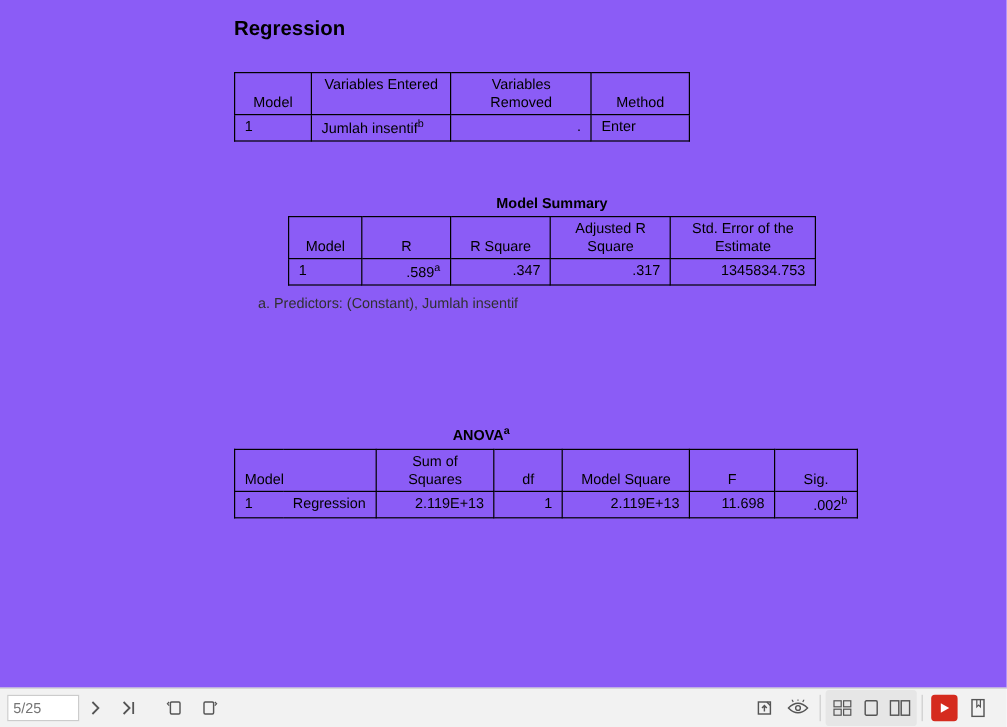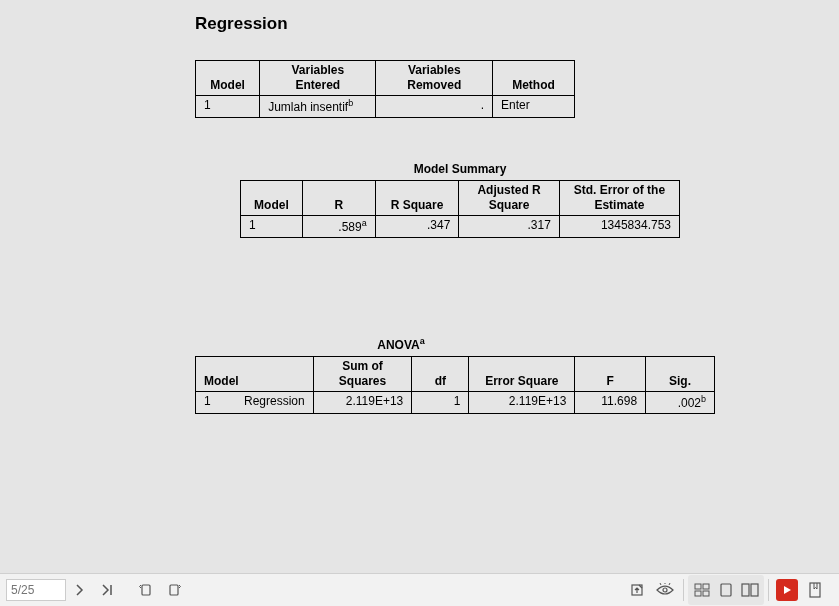--- a/index.html
+++ b/index.html
@@ -12,21 +12,21 @@
   overflow: hidden;
   position: relative;
 }
 .content {
   position: absolute;
   top: 0;
   left: 0;
   right: 0;
   bottom: 32px;
   overflow: hidden;
-  background: #e5e5e5;
+  background: #8b5cf6;
 }
 .inner {
   padding-left: 195px;
   padding-top: 14px;
   color: #000;
 }
 h1.main-title {
   font-size: 17px;
   font-weight: bold;
   margin: 0 0 26px 0;
@@ -43,21 +43,21 @@
   border-collapse: collapse;
   font-size: 12px;
 }
 table.spss th, table.spss td {
   border: 1px solid #000;
   padding: 2px 8px;
   vertical-align: top;
   line-height: 1.25;
 }
 table.spss th {
-  font-weight: bold;
+  font-weight: normal;
   text-align: center;
 }
 table.spss .hdr-bottom { vertical-align: bottom; }
 .footnotes {
   font-size: 12px;
   color: #303030;
   margin-left: 20px;
 }
 .footnotes .fn { margin-bottom: 4px; }
 .big-gap { height: 90px; }
@@ -157,34 +157,37 @@
         <tr>
           <td style="text-align:left;">1</td>
           <td style="text-align:right;"><span>.589</span><sup class="fn-sup">a</sup></td>
           <td style="text-align:right;">.347</td>
           <td style="text-align:right;">.317</td>
           <td style="text-align:right;">1345834.753</td>
         </tr>
       </tbody>
         </table>
     </div>
+    <div class="footnotes" style="width:360px;">
+      <div class="fn">a. Predictors: (Constant), Jumlah insentif</div>
+    </div>
 
     <div class="big-gap"></div>
 
     <div class="tbl-wrap" style="width:412px;">
       <div class="tbl-title">
         <span>ANOVA</span><sup>a</sup>
       </div>
       <table class="spss" style="width:520px;">
         <tbody>
             <tr>
           <th class="hdr-bottom" colspan="2" style="text-align:left; width:150px;">Model</th>
           <th style="width:90px;">Sum of Squares</th>
           <th class="hdr-bottom" style="width:50px;">df</th>
-          <th class="hdr-bottom" style="width:100px;">Error Square</th>
+          <th class="hdr-bottom" style="width:100px;">Model Square</th>
           <th class="hdr-bottom" style="width:60px;">F</th>
           <th class="hdr-bottom" style="width:60px;">Sig.</th>
         </tr>
         <tr>
           <td style="text-align:left; border-right:none; width:30px;">1</td>
           <td style="text-align:left; border-left:none;">Regression</td>
           <td style="text-align:right;">2.119E+13</td>
           <td style="text-align:right;">1</td>
           <td style="text-align:right;">2.119E+13</td>
           <td style="text-align:right;">11.698</td>

